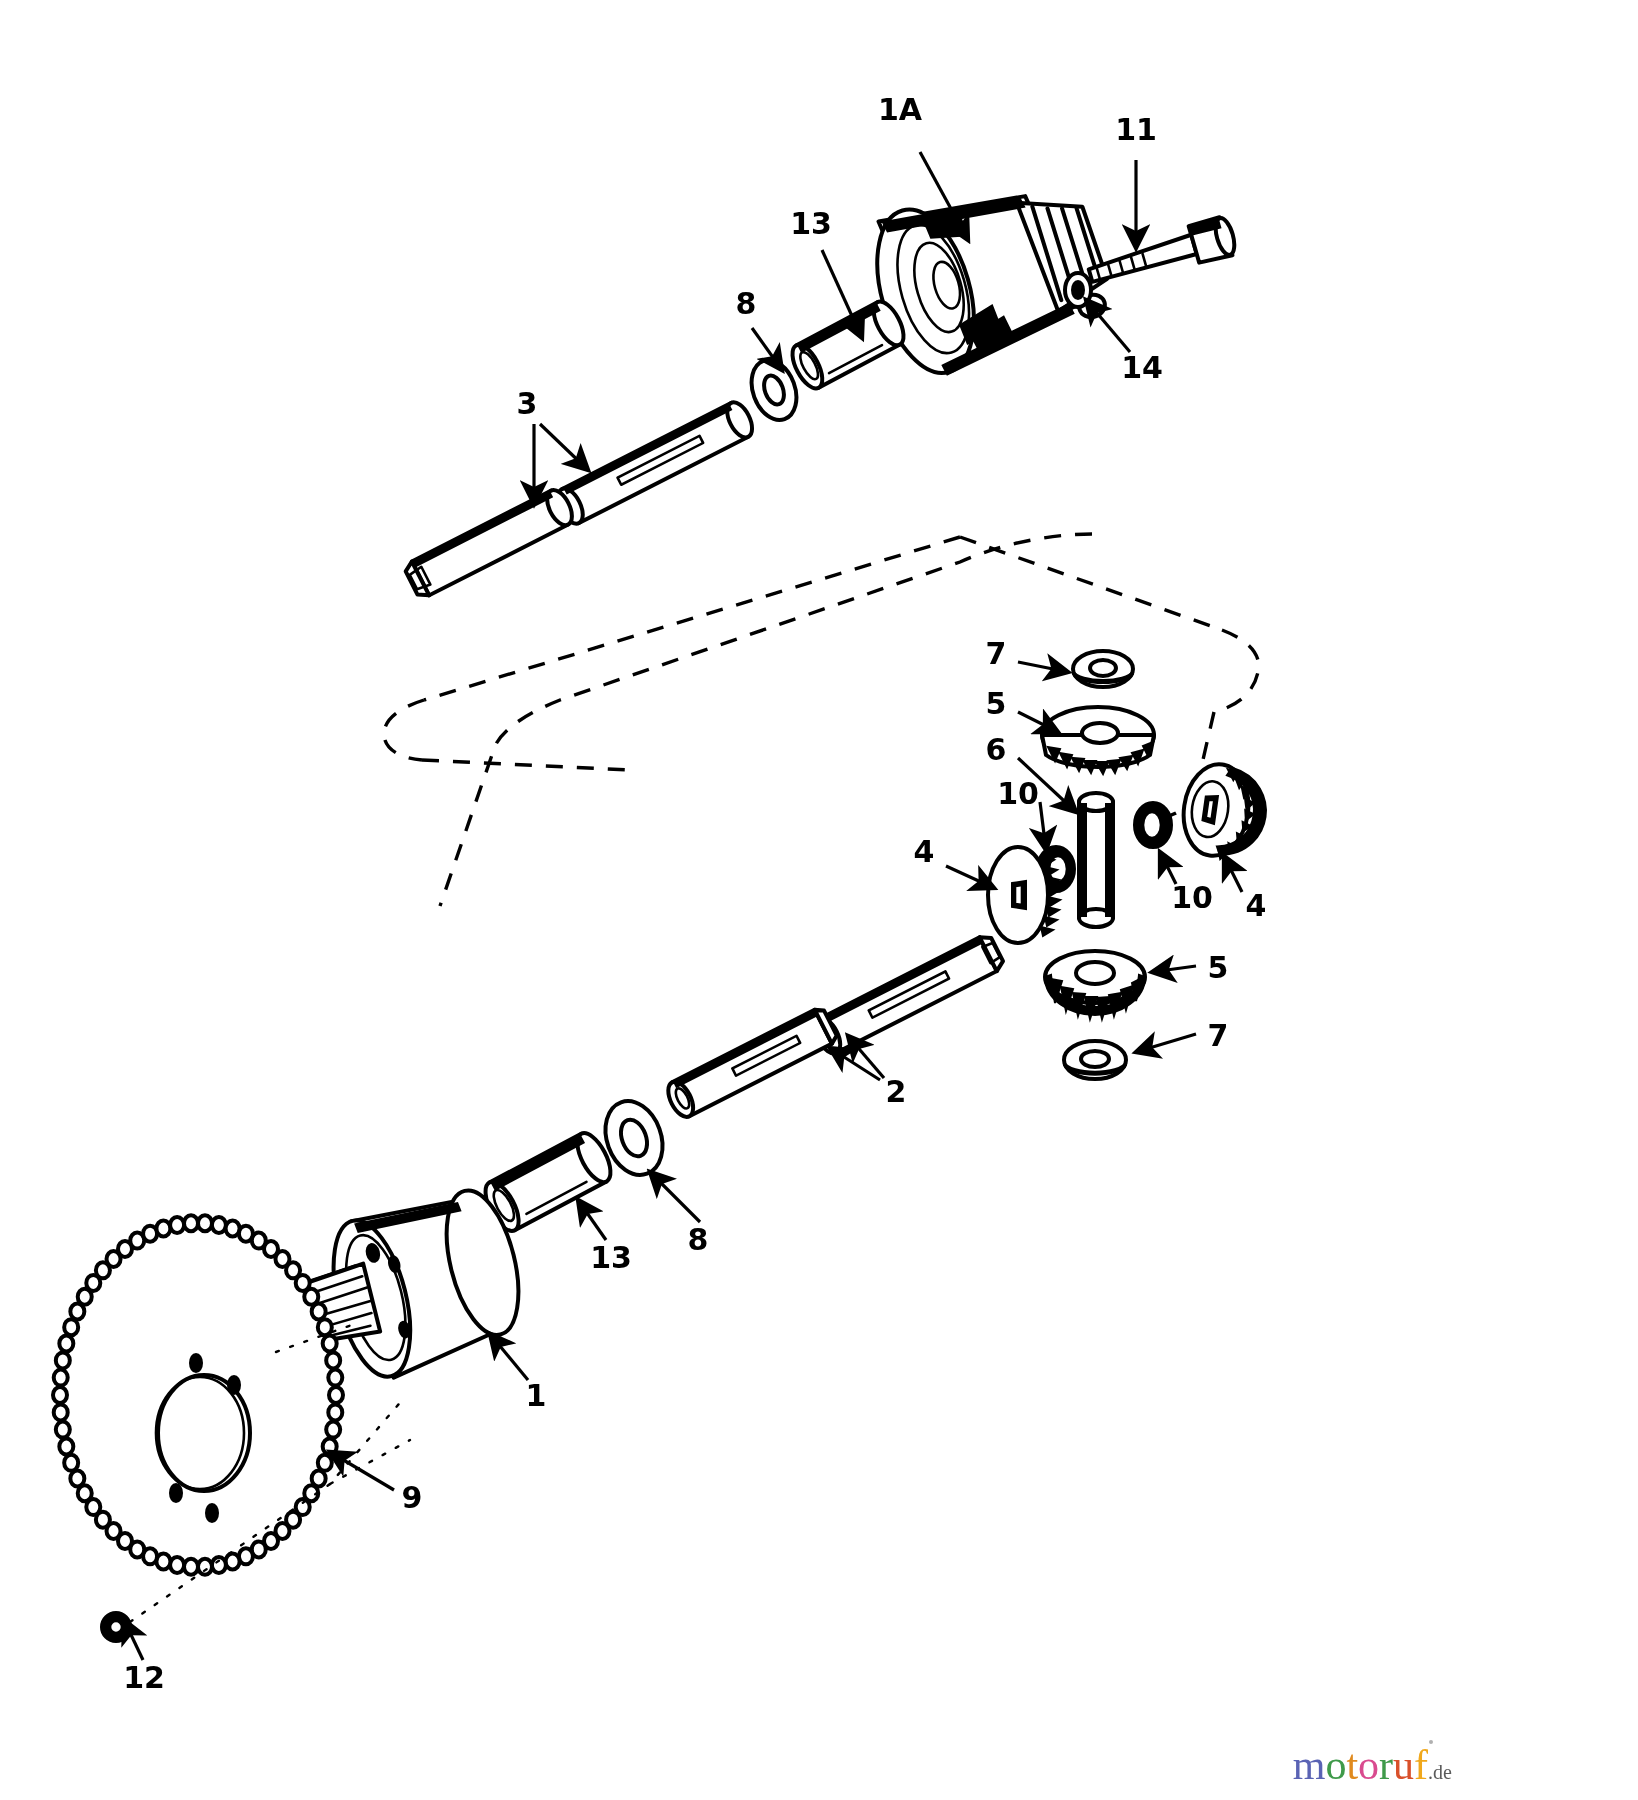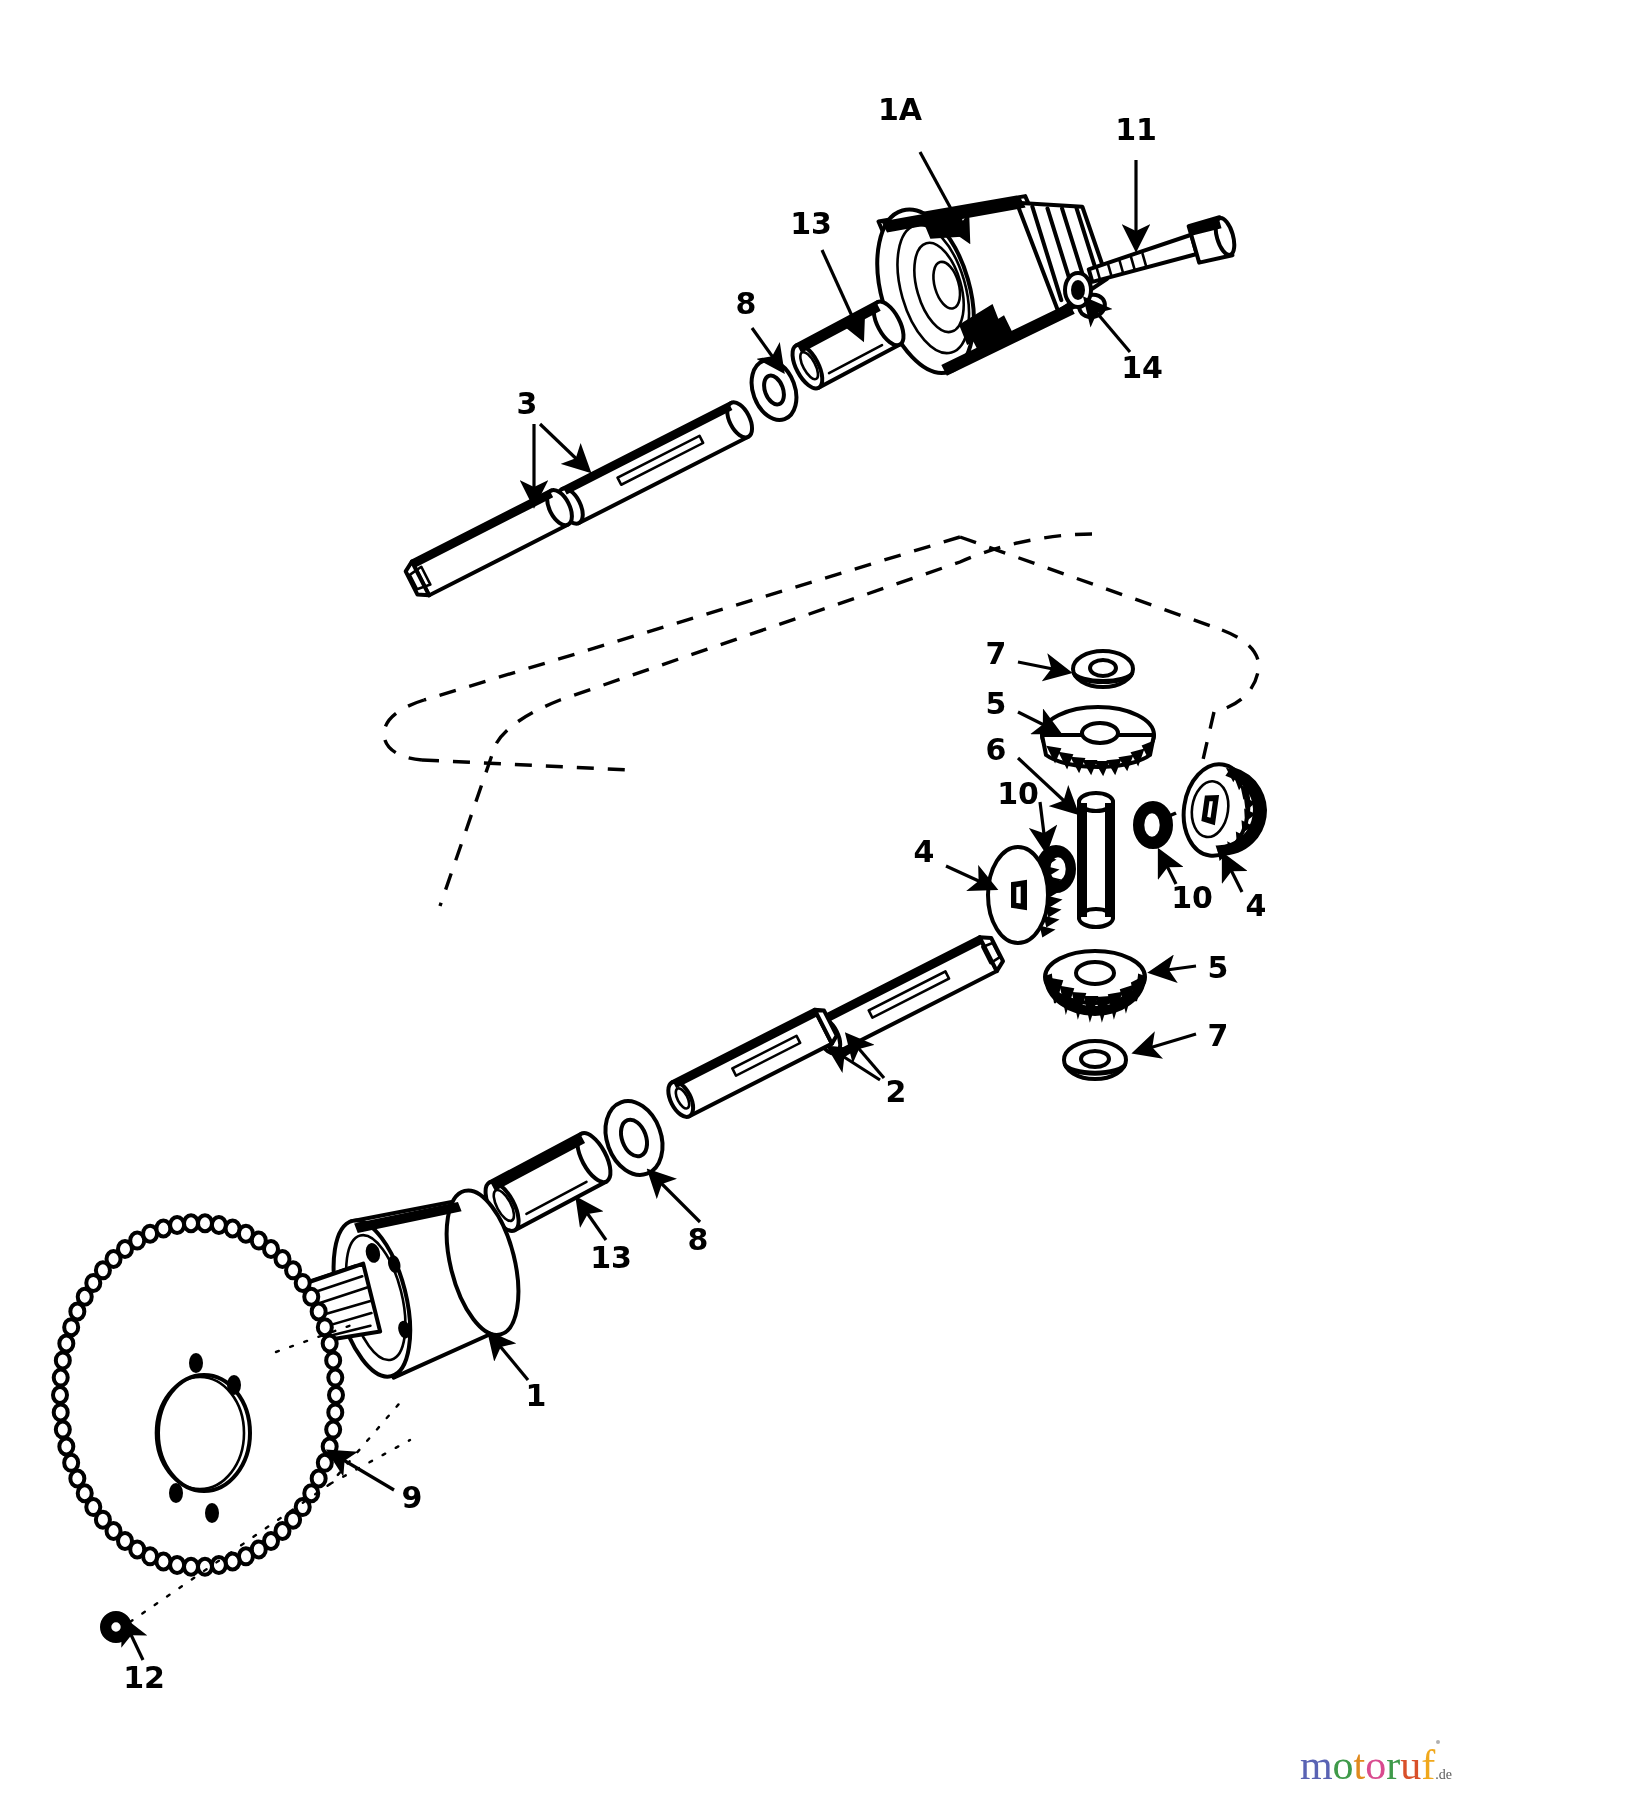--- a/index.html
+++ b/index.html
@@ -85,21 +85,21 @@
     position: absolute;
     right: 22px;
     bottom: 14px;
     font-family: "Liberation Serif", serif;
     font-size: 42px;
     letter-spacing: 0px;
     white-space: nowrap;
     line-height: 1;
   }
   #watermark .wm-suffix {
-    font-size: 14px;
+    font-size: 20px;
     color: #5b5b5b;
   }
   #watermark .dotacc {
     position: relative;
   }
   #watermark .dotacc::after {
     content: "";
     position: absolute;
     top: -2px;
     right: -5px;

